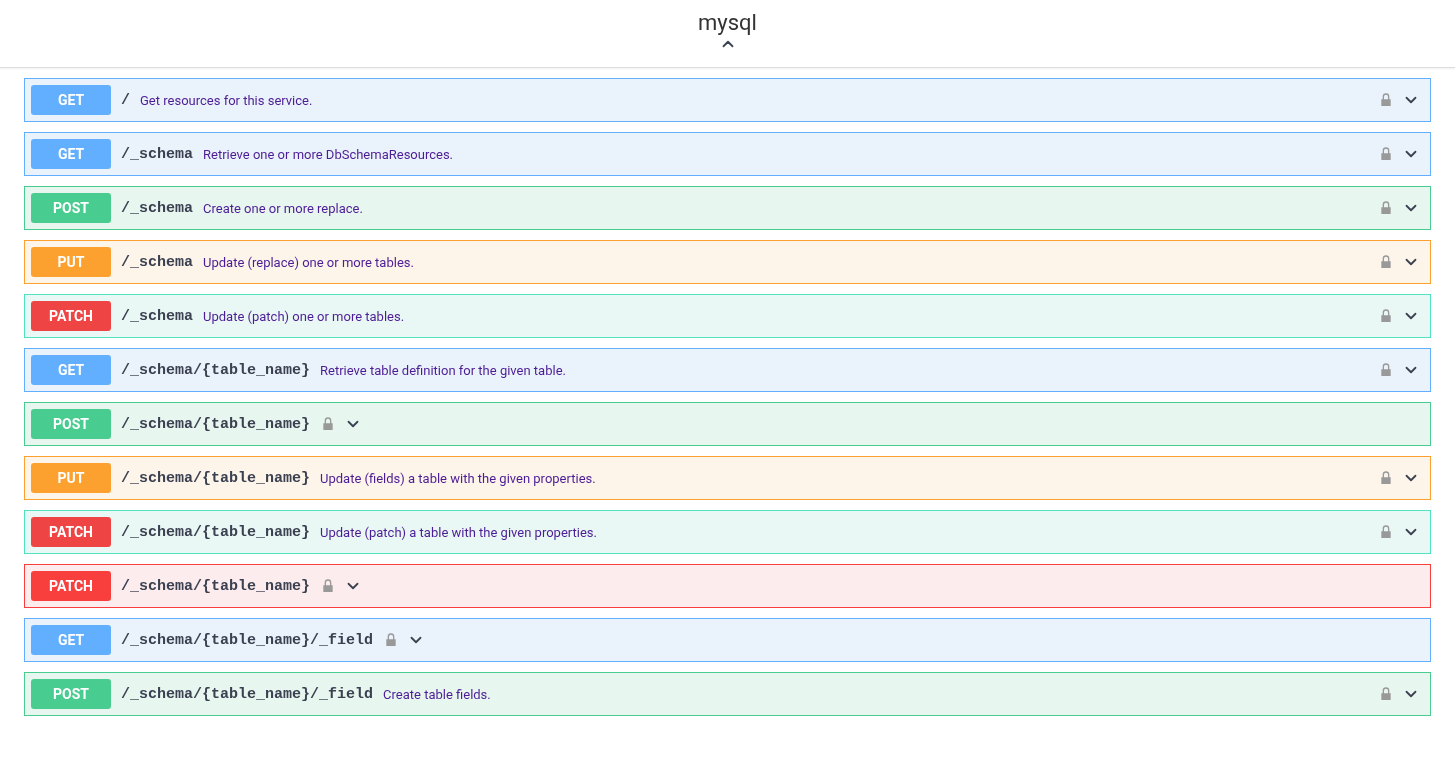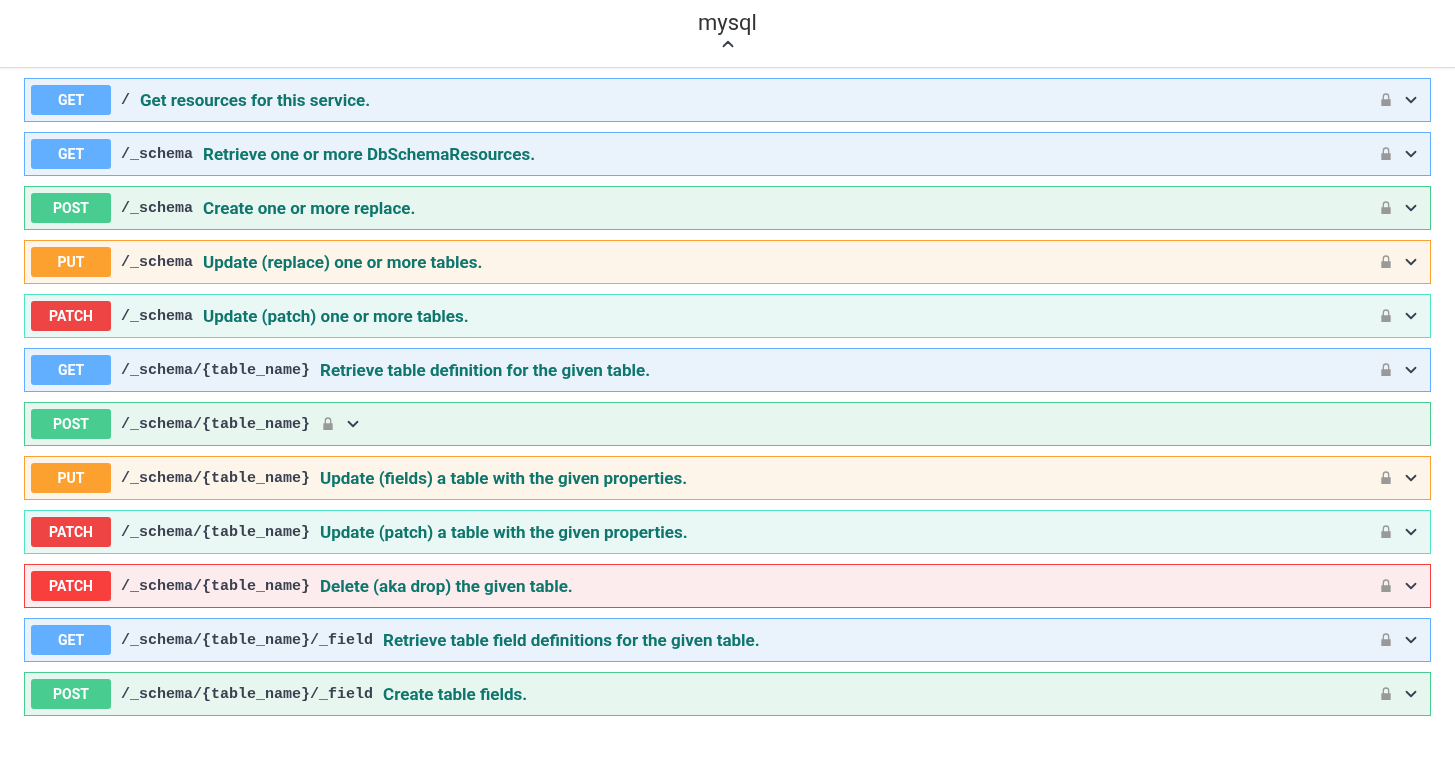--- a/index.html
+++ b/index.html
@@ -55,24 +55,23 @@
     }
     .path {
       font-family: "SFMono-Regular", Consolas, "Liberation Mono", Menlo, monospace;
       font-size: 15px;
       font-weight: 700;
       color: #3b4151;
       margin-right: 10px;
       flex-shrink: 0;
     }
     .desc {
-      font-size: 17px;
-      color: #0f766e;
+      font-size: 13px;
+      color: #4c1d95;
       flex: 1;
-      font-weight: bold;
     }
     .actions {
       display: flex;
       align-items: center;
       gap: 8px;
       flex-shrink: 0;
     }
     .lock-icon svg, .chevron-icon svg {
       display: block;
     }
@@ -249,38 +248,36 @@
         <span class="chevron-icon">
           <svg width="18" height="18" viewBox="0 0 24 24" fill="none" stroke="#3b4151" stroke-width="2.4" stroke-linecap="round" stroke-linejoin="round">
             <polyline points="6 9 12 15 18 9"></polyline>
           </svg>
         </span>
       </span>
     </div>
     <div class="endpoint delete">
       <span class="method">PATCH</span>
       <span class="path">/_schema/{table_name}</span>
-      <span class="desc">Delete (aka drop) the given table.</span>
       <span class="actions">
         <span class="lock-icon">
           <svg width="16" height="16" viewBox="0 0 24 24" fill="#999">
             <path d="M17 11V7a5 5 0 0 0-10 0v4H5v10h14V11h-2zm-8-4a3 3 0 1 1 6 0v4H9V7z"></path>
           </svg>
         </span>
         <span class="chevron-icon">
           <svg width="18" height="18" viewBox="0 0 24 24" fill="none" stroke="#3b4151" stroke-width="2.4" stroke-linecap="round" stroke-linejoin="round">
             <polyline points="6 9 12 15 18 9"></polyline>
           </svg>
         </span>
       </span>
     </div>
     <div class="endpoint get">
       <span class="method">GET</span>
       <span class="path">/_schema/{table_name}/_field</span>
-      <span class="desc">Retrieve table field definitions for the given table.</span>
       <span class="actions">
         <span class="lock-icon">
           <svg width="16" height="16" viewBox="0 0 24 24" fill="#999">
             <path d="M17 11V7a5 5 0 0 0-10 0v4H5v10h14V11h-2zm-8-4a3 3 0 1 1 6 0v4H9V7z"></path>
           </svg>
         </span>
         <span class="chevron-icon">
           <svg width="18" height="18" viewBox="0 0 24 24" fill="none" stroke="#3b4151" stroke-width="2.4" stroke-linecap="round" stroke-linejoin="round">
             <polyline points="6 9 12 15 18 9"></polyline>
           </svg>

